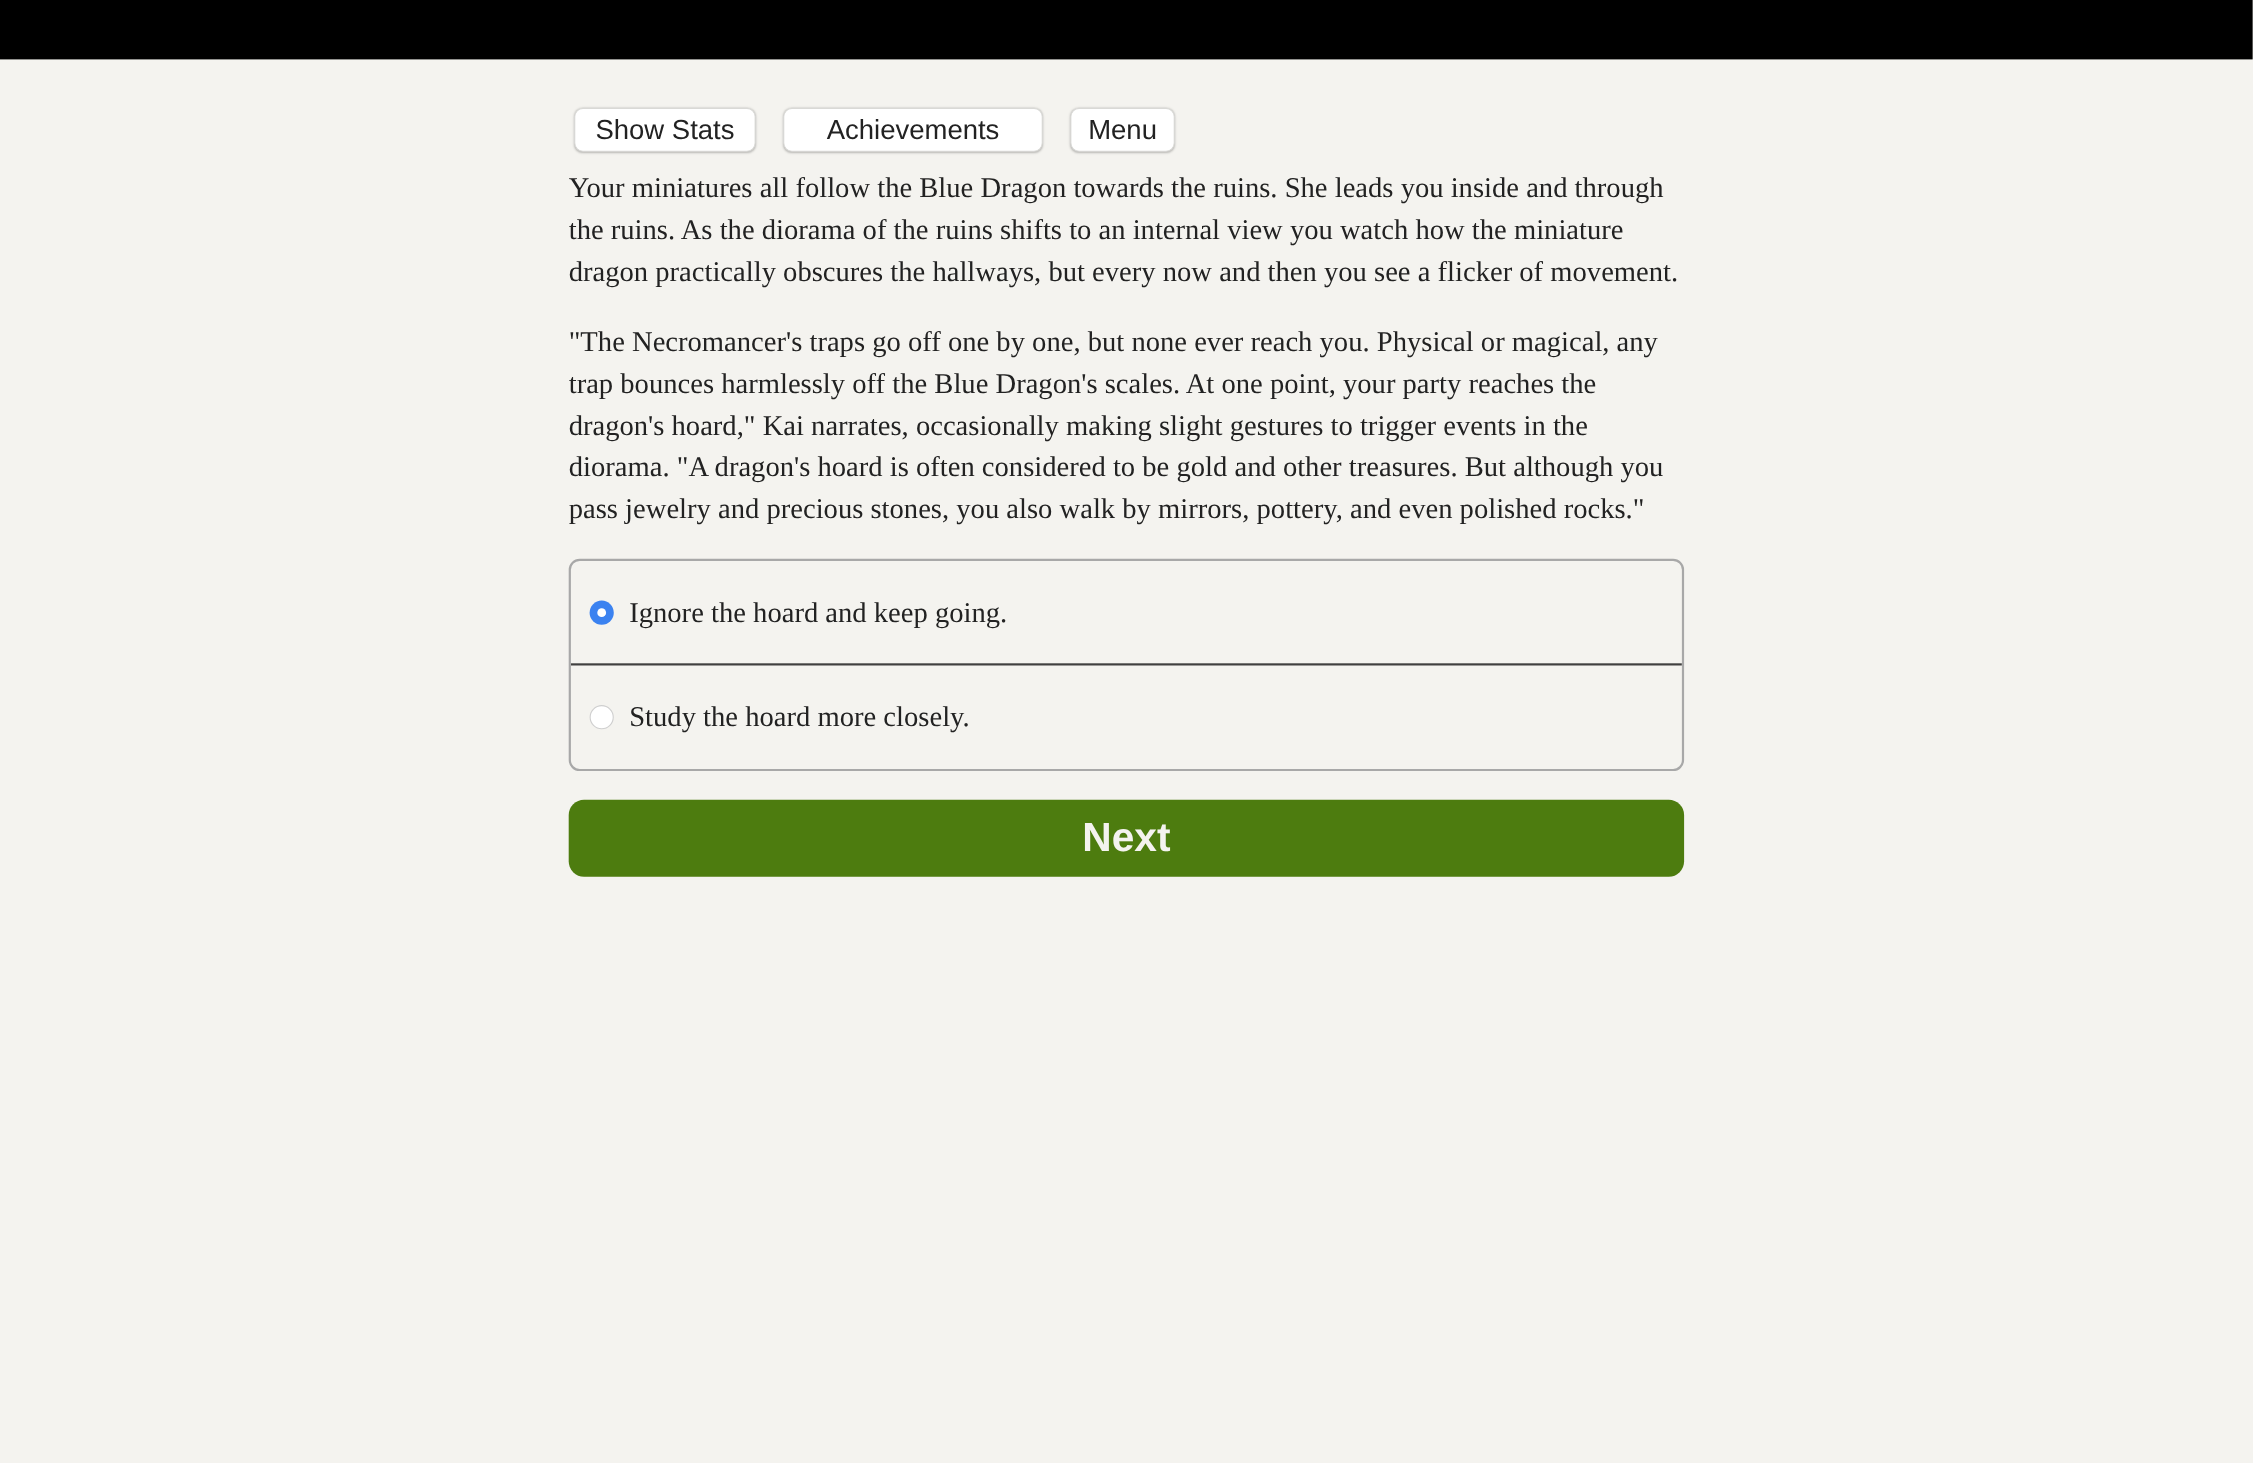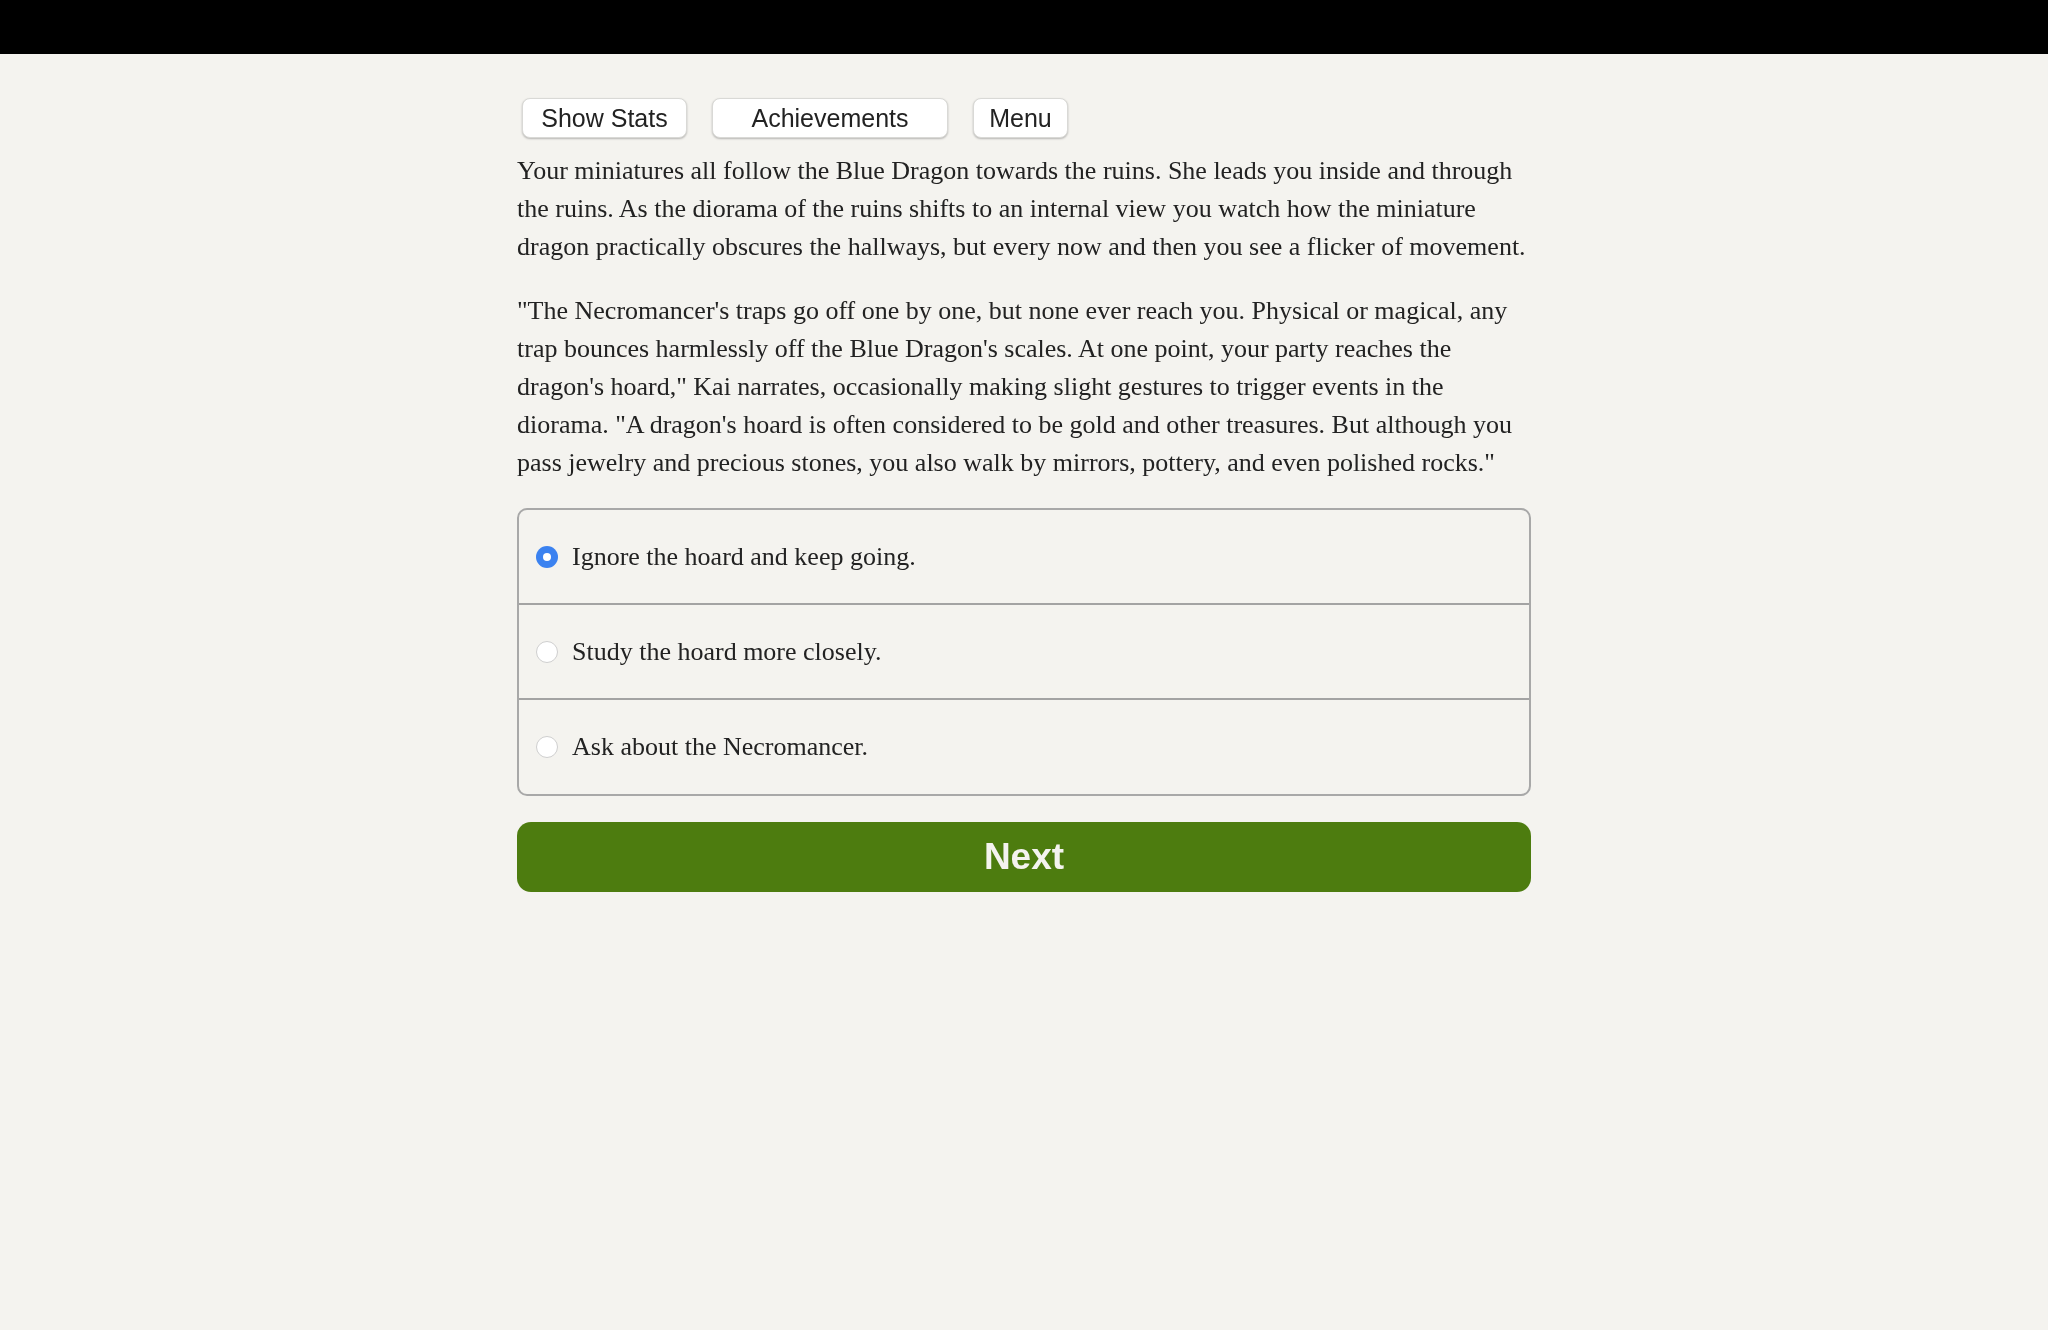--- a/index.html
+++ b/index.html
@@ -25,21 +25,21 @@
   .btn.ach { width: 236px; justify-content: center; }
   .btn.menu { width: 95px; justify-content: center; }
   .story { margin-top: 12px; font-size: 26px; line-height: 38px; }
   .story p { margin: 0 0 26px 0; }
   .choices {
     margin-top: 4px; border: 2px solid #a8a8a8; border-radius: 10px;
     background: #f4f3ef; overflow: hidden;
   }
   .choice {
     height: 95px; display: flex; align-items: center;
-    border-bottom: 2px solid #a3a3a3; box-sizing: border-box;
+    border-bottom: 2px solid #404040; box-sizing: border-box;
     font-size: 26px; padding-left: 17px; cursor: pointer;
   }
   .choice:last-child { border-bottom: none; height: 94px; }
   .radio {
     width: 22px; height: 22px; border-radius: 50%;
     border: 1px solid #cfcfcf; background: #fff; box-sizing: border-box;
     margin-right: 14px; flex: none; position: relative;
   }
   .radio.checked { background: #3b82f0; border: none; }
   .radio.checked::after {
@@ -73,20 +73,16 @@
 
   <div class="choices">
     <div class="choice">
       <span class="radio checked"></span>
       <span>Ignore the hoard and keep going.</span>
     </div>
     <div class="choice">
       <span class="radio"></span>
       <span>Study the hoard more closely.</span>
     </div>
-    <div class="choice">
-      <span class="radio"></span>
-      <span>Ask about the Necromancer.</span>
-    </div>
   </div>
 
   <div class="next">Next</div>
 </div>
 
 </body></html>

